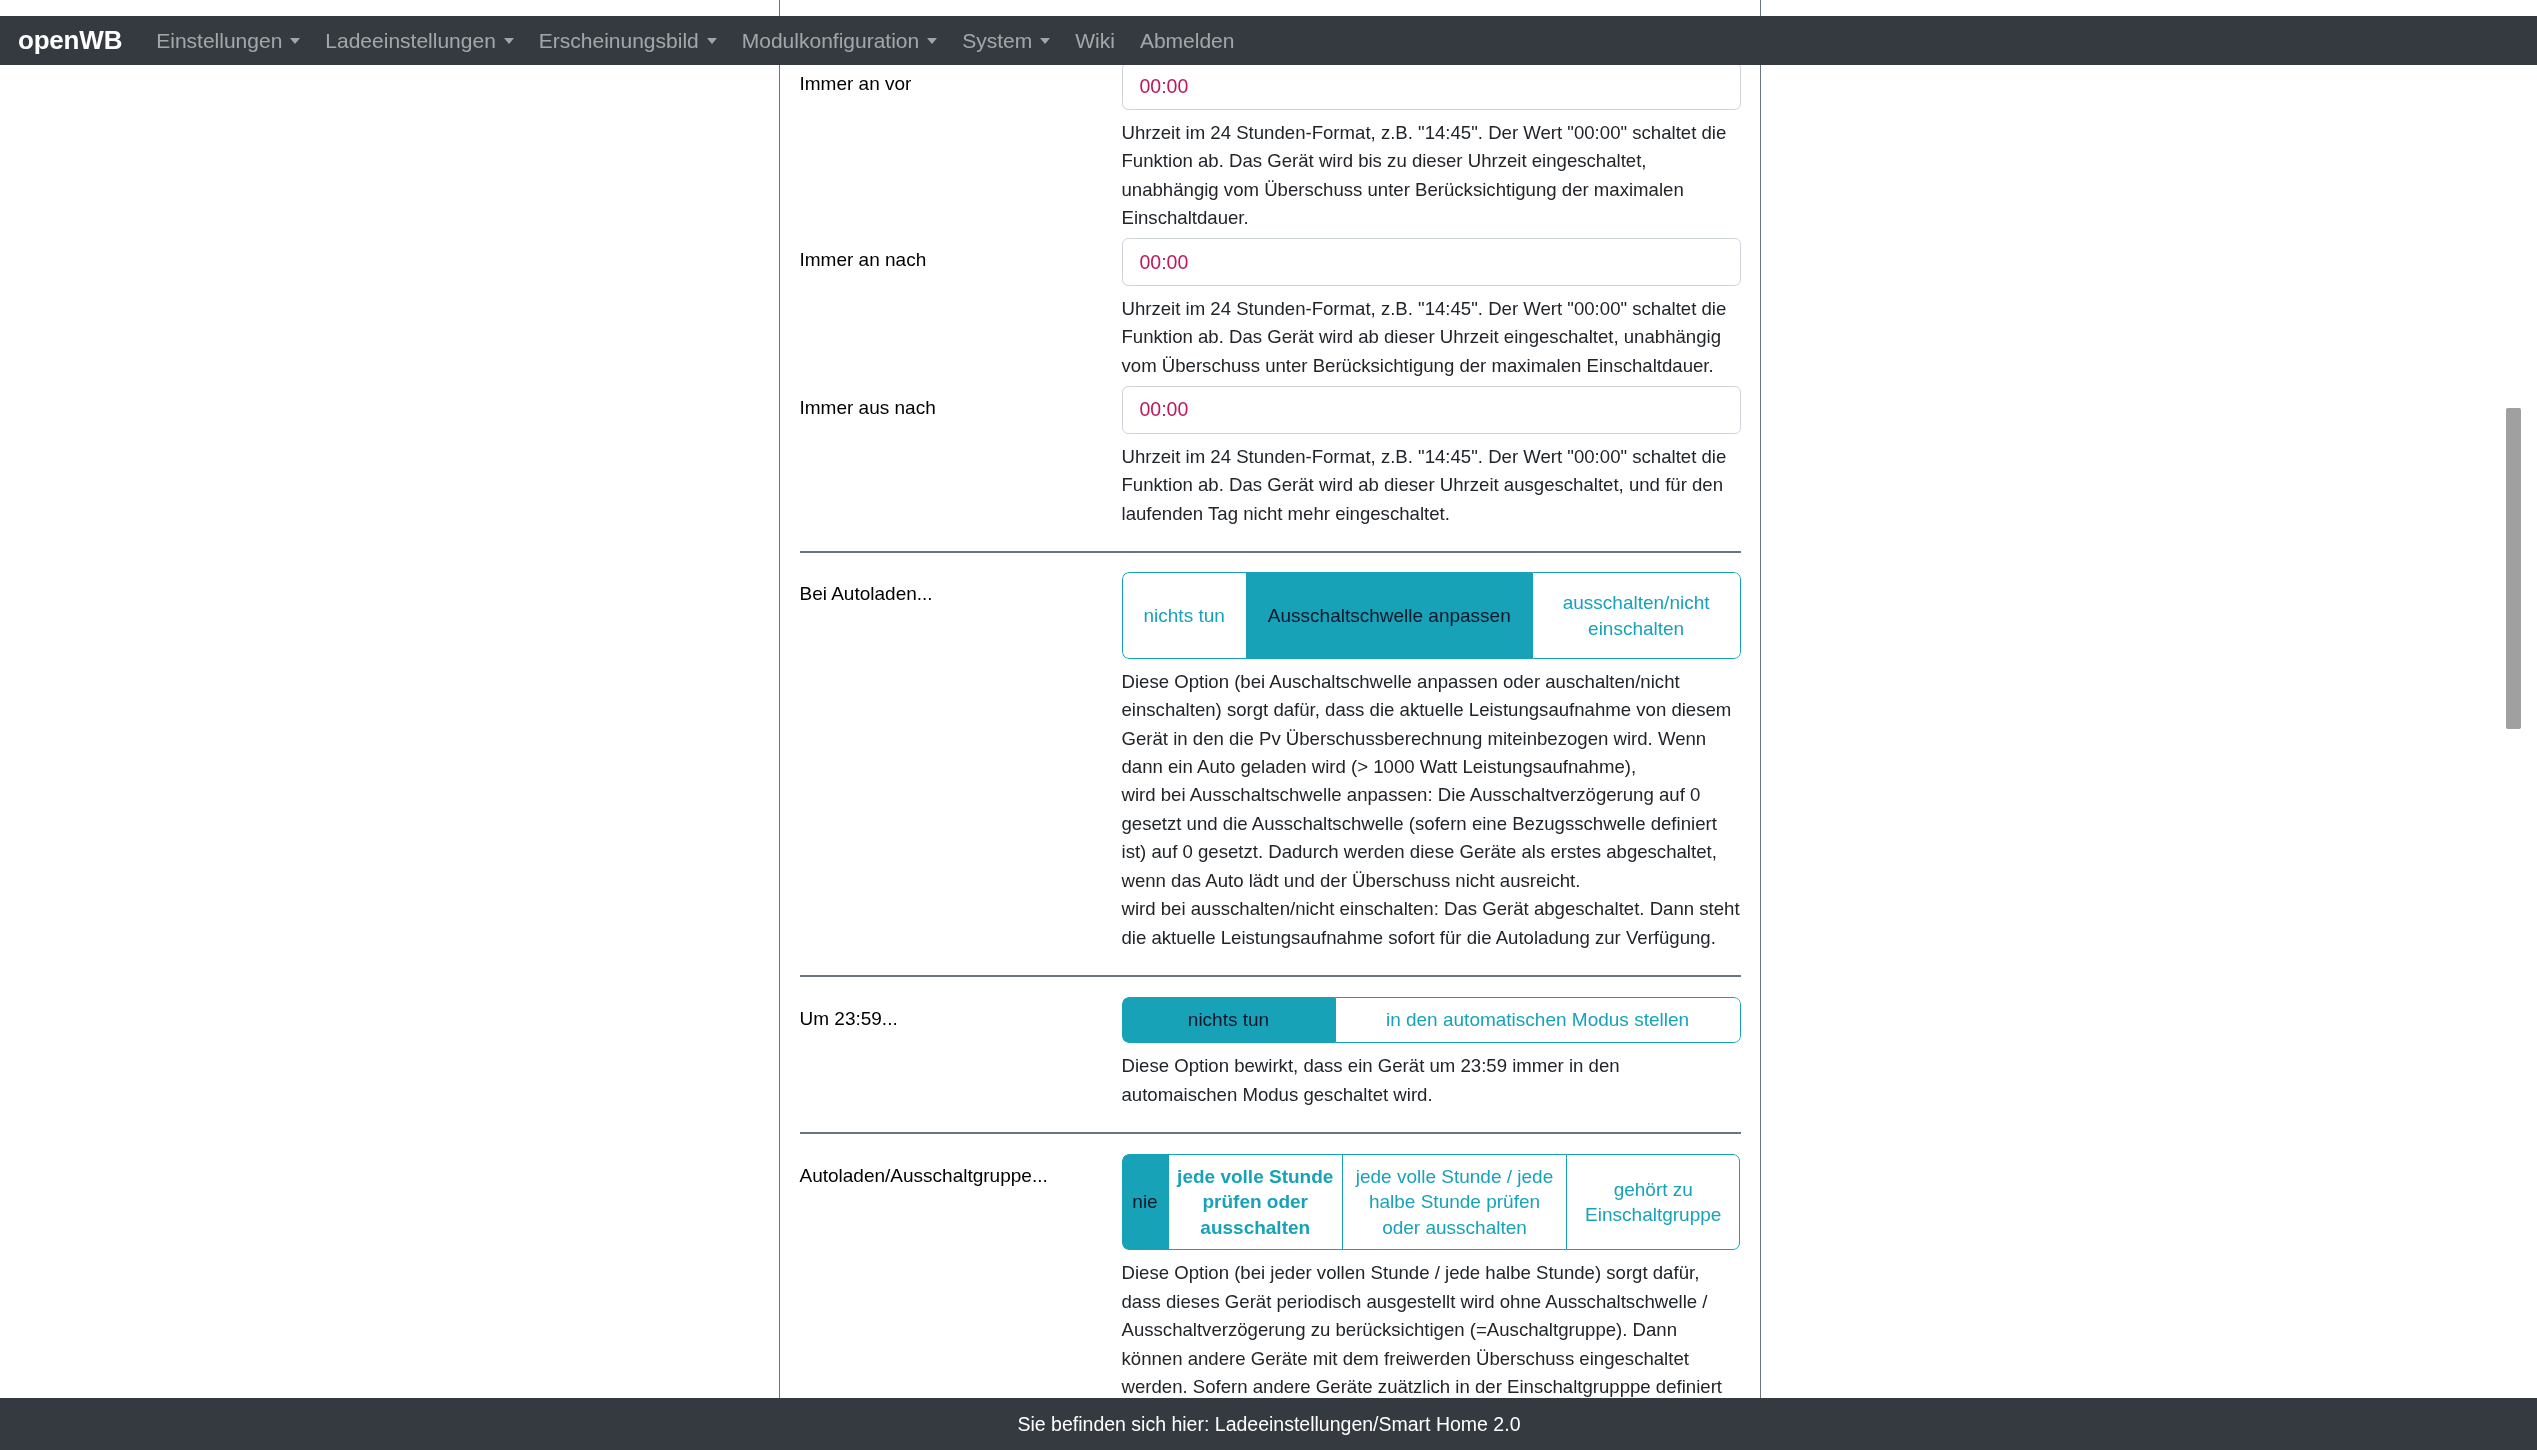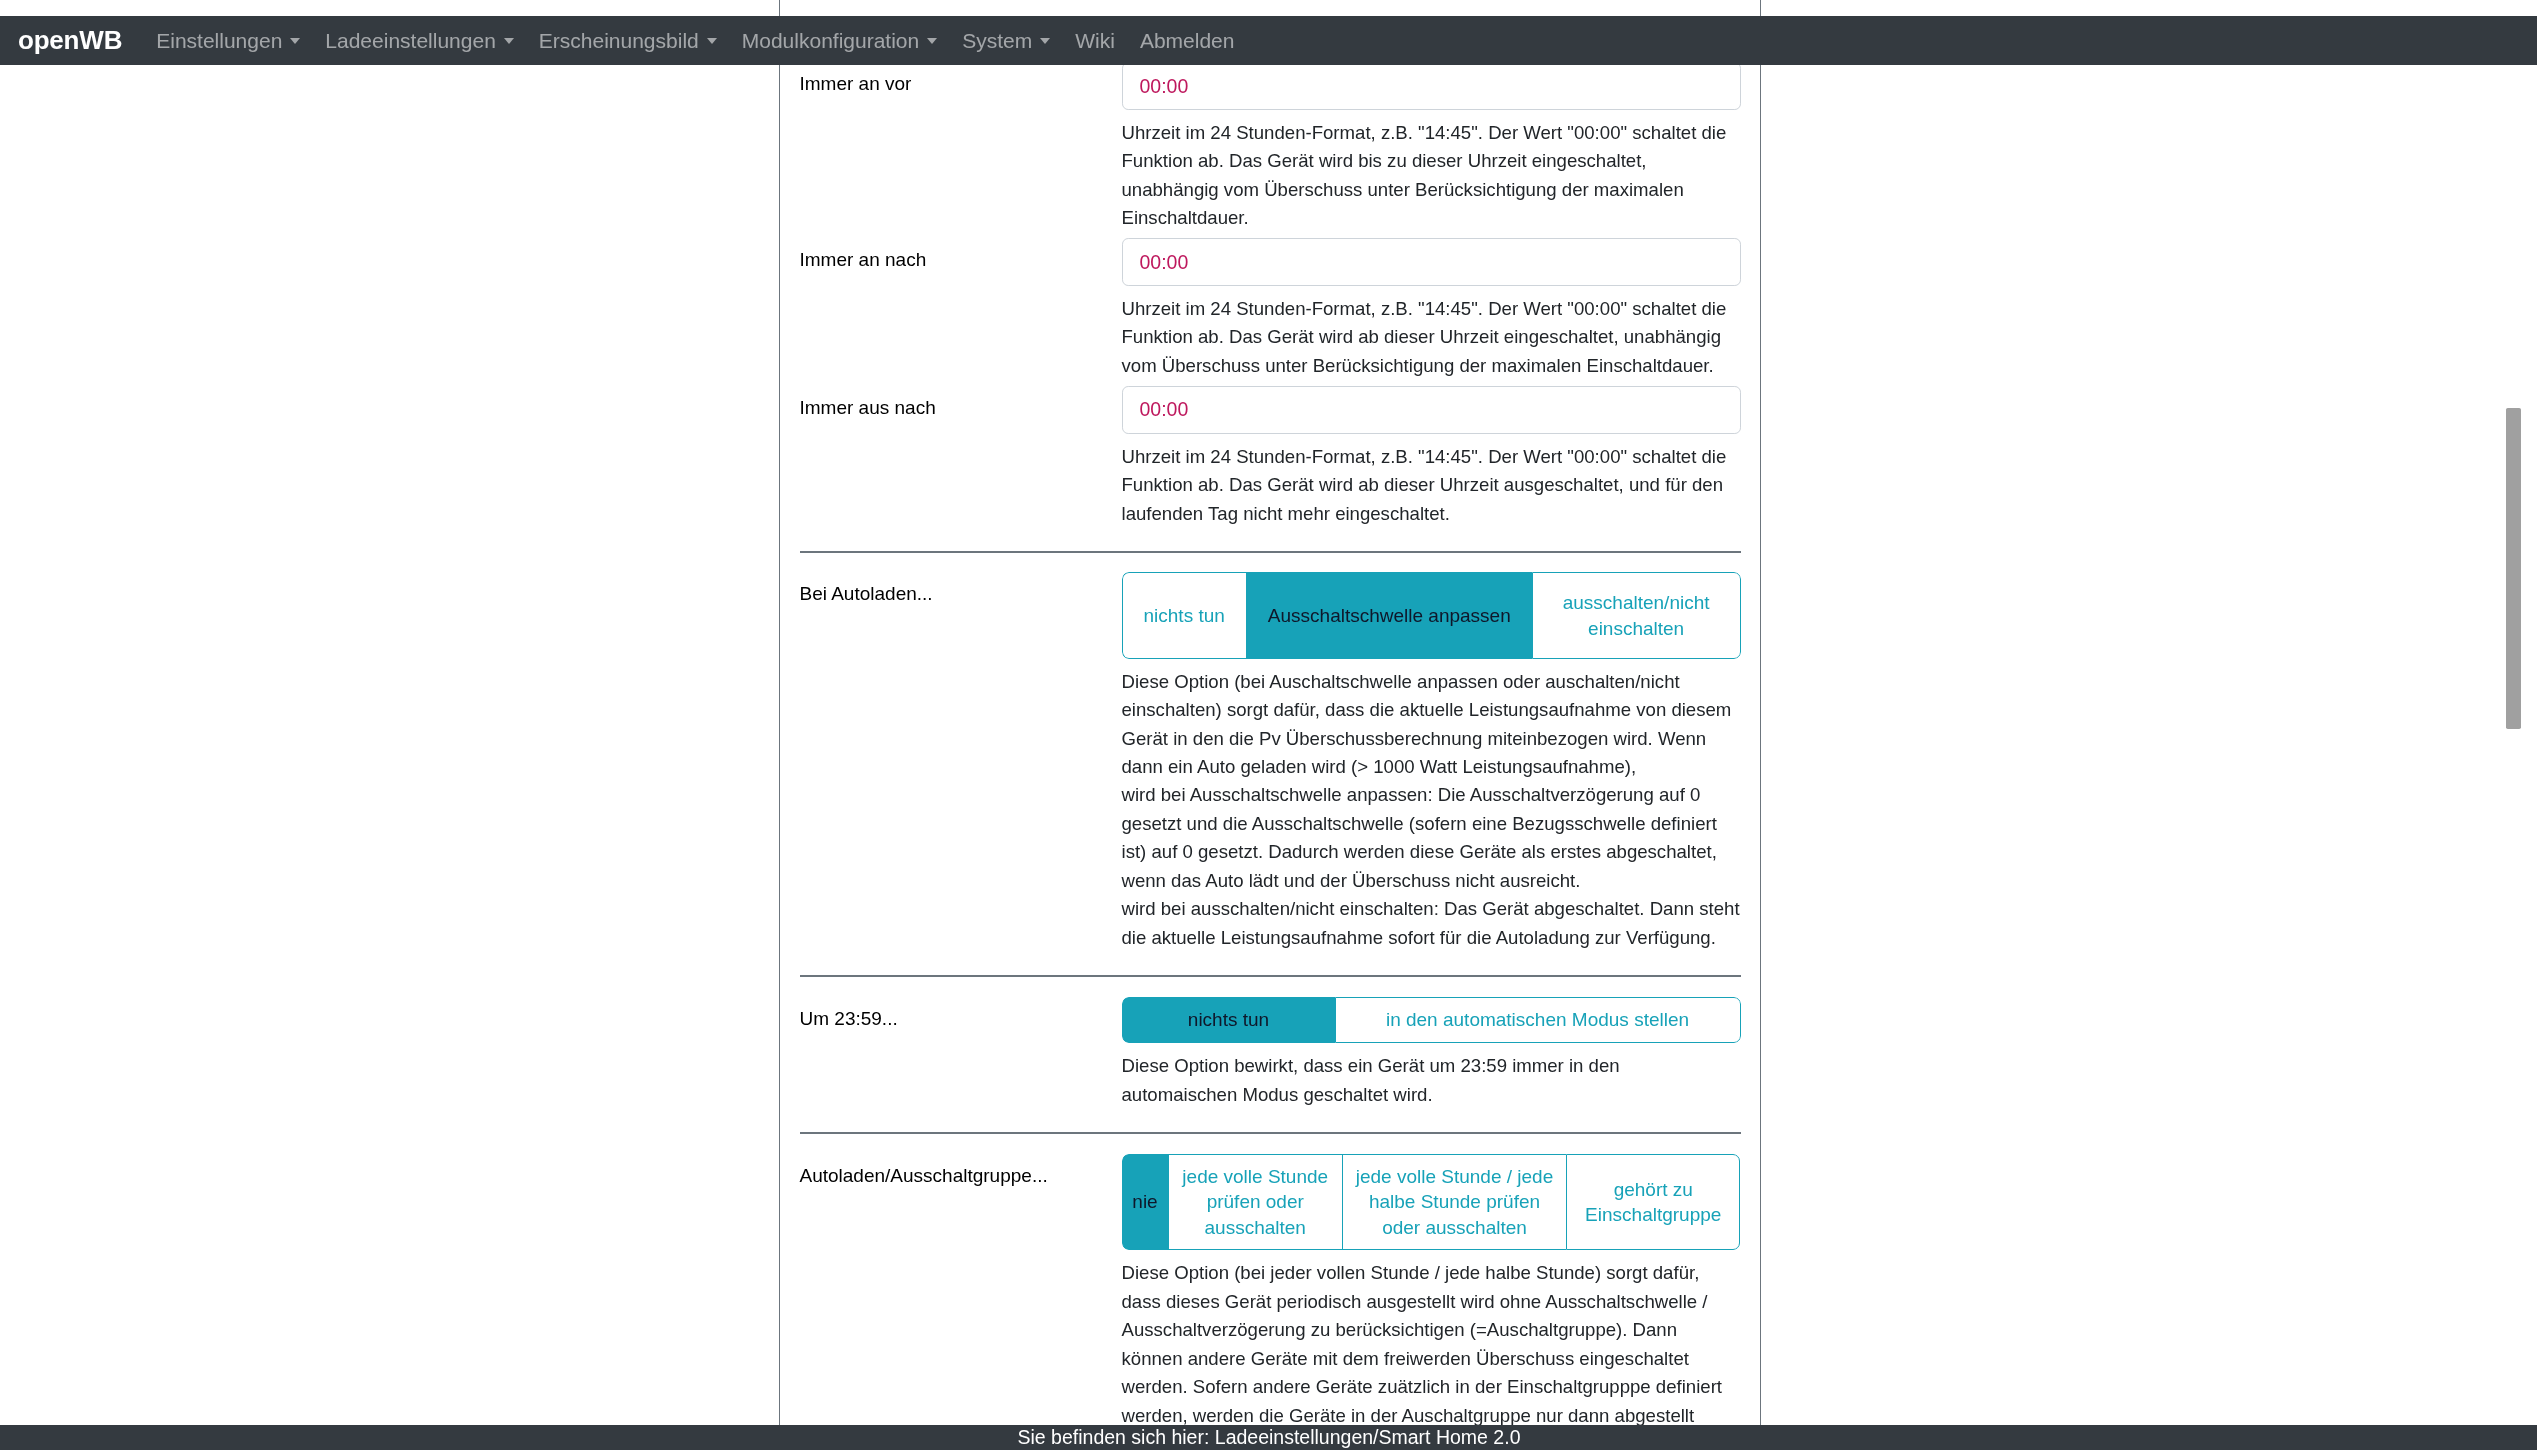--- a/index.html
+++ b/index.html
@@ -139,35 +139,35 @@
   .bgbtn:last-child { border-right-width: 1.8px; }
   .bgbtn:first-child { border-top-left-radius: 7px; border-bottom-left-radius: 7px; }
   .bgbtn:last-child  { border-top-right-radius: 7px; border-bottom-right-radius: 7px; }
   .bgbtn.active {
     background: #17a2b8;
     color: #0f172a;
   }
 
   
   .grp4 .bgbtn:nth-child(1) { flex: 0 0 46px; }
-  .grp4 .bgbtn:nth-child(2) { flex: 1 1 24%; }
+  .grp4 .bgbtn:nth-child(2) { flex: 1 1 24%; font-weight: bold; }
   .grp4 .bgbtn:nth-child(3) { flex: 1 1 32%; }
   .grp4 .bgbtn:nth-child(4) { flex: 1 1 24%; }
 
   .grp2 .bgbtn:nth-child(1) { flex: 0 0 213px; }
 
   .grp3 .bgbtn:nth-child(1) { flex: 0 0 auto; padding: 9.8px 21px; }
   .grp3 .bgbtn:nth-child(2) { flex: 0 0 auto; padding: 9.8px 21px; }
   .grp3 .bgbtn:nth-child(3) { flex: 1 1 auto; padding: 17px 21px; }
 
   
   .statusbar {
     position: absolute;
     left: 0; bottom: 0;
-    width: 2538px; height: 25px;
+    width: 2538px; height: 52px;
     background: #343a40;
     color: #ffffff;
     font-size: 19.5px;
     display: flex;
     align-items: center;
     justify-content: center;
     z-index: 60;
   }
 
   

